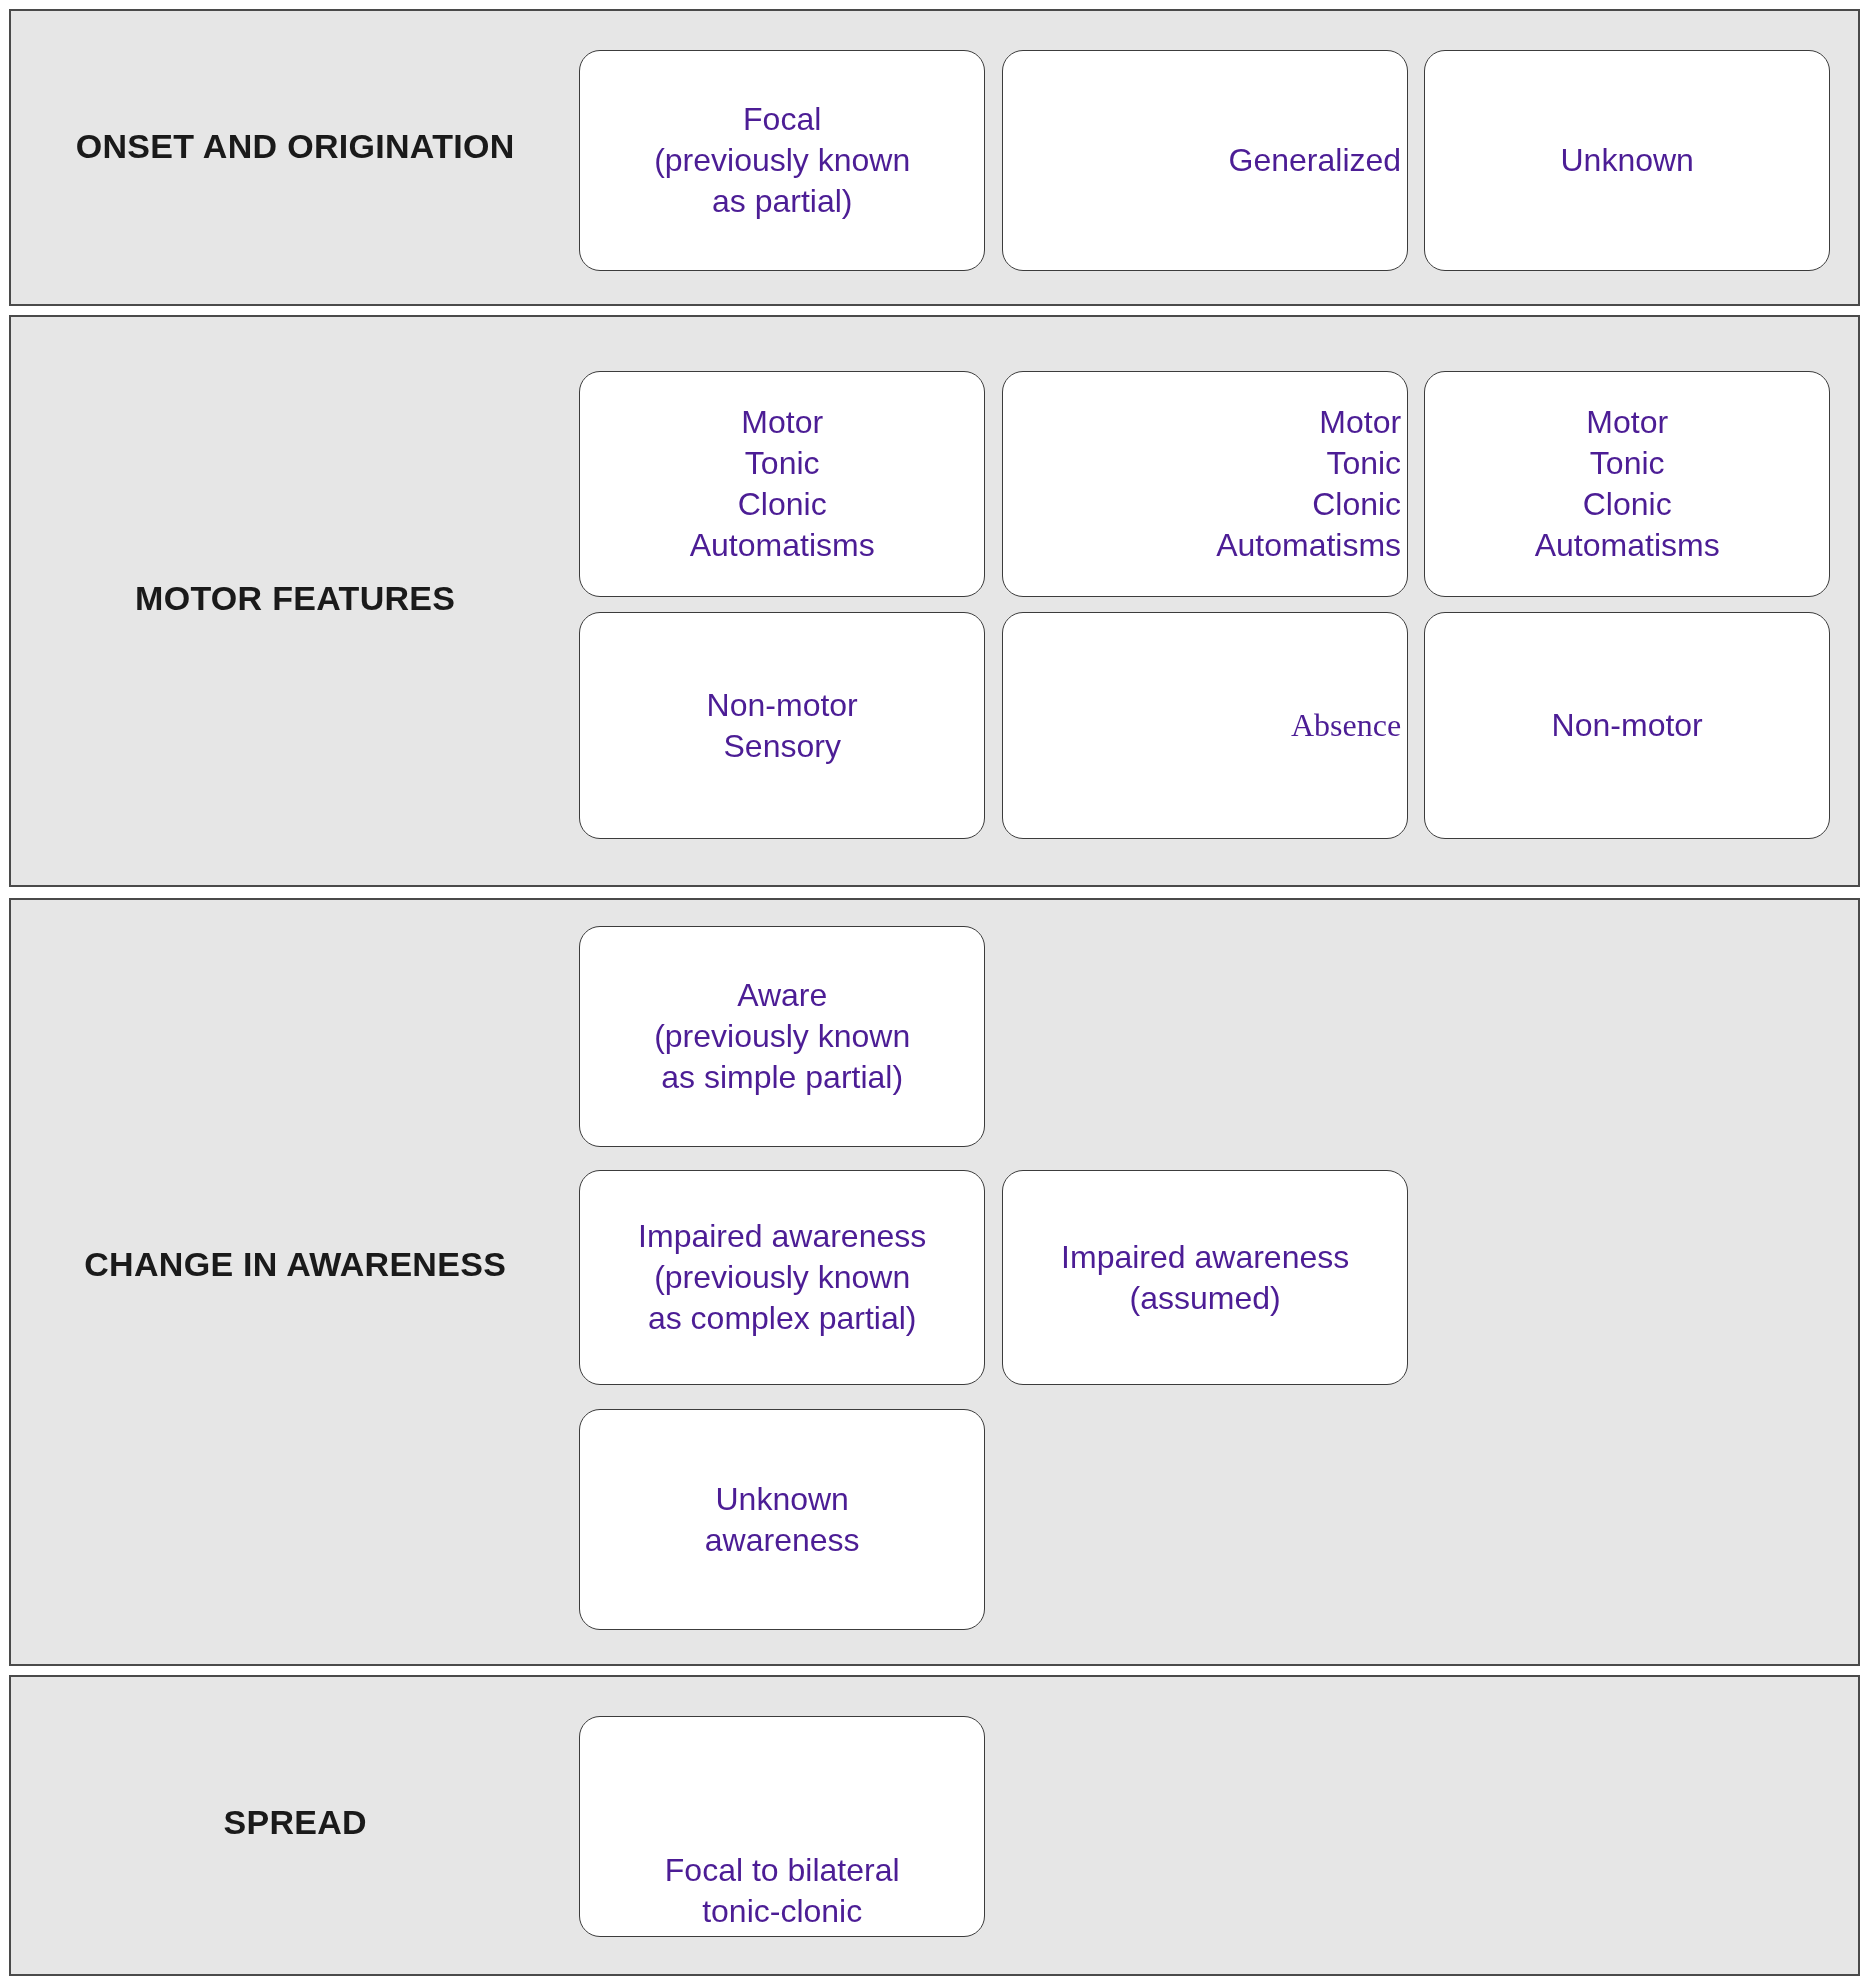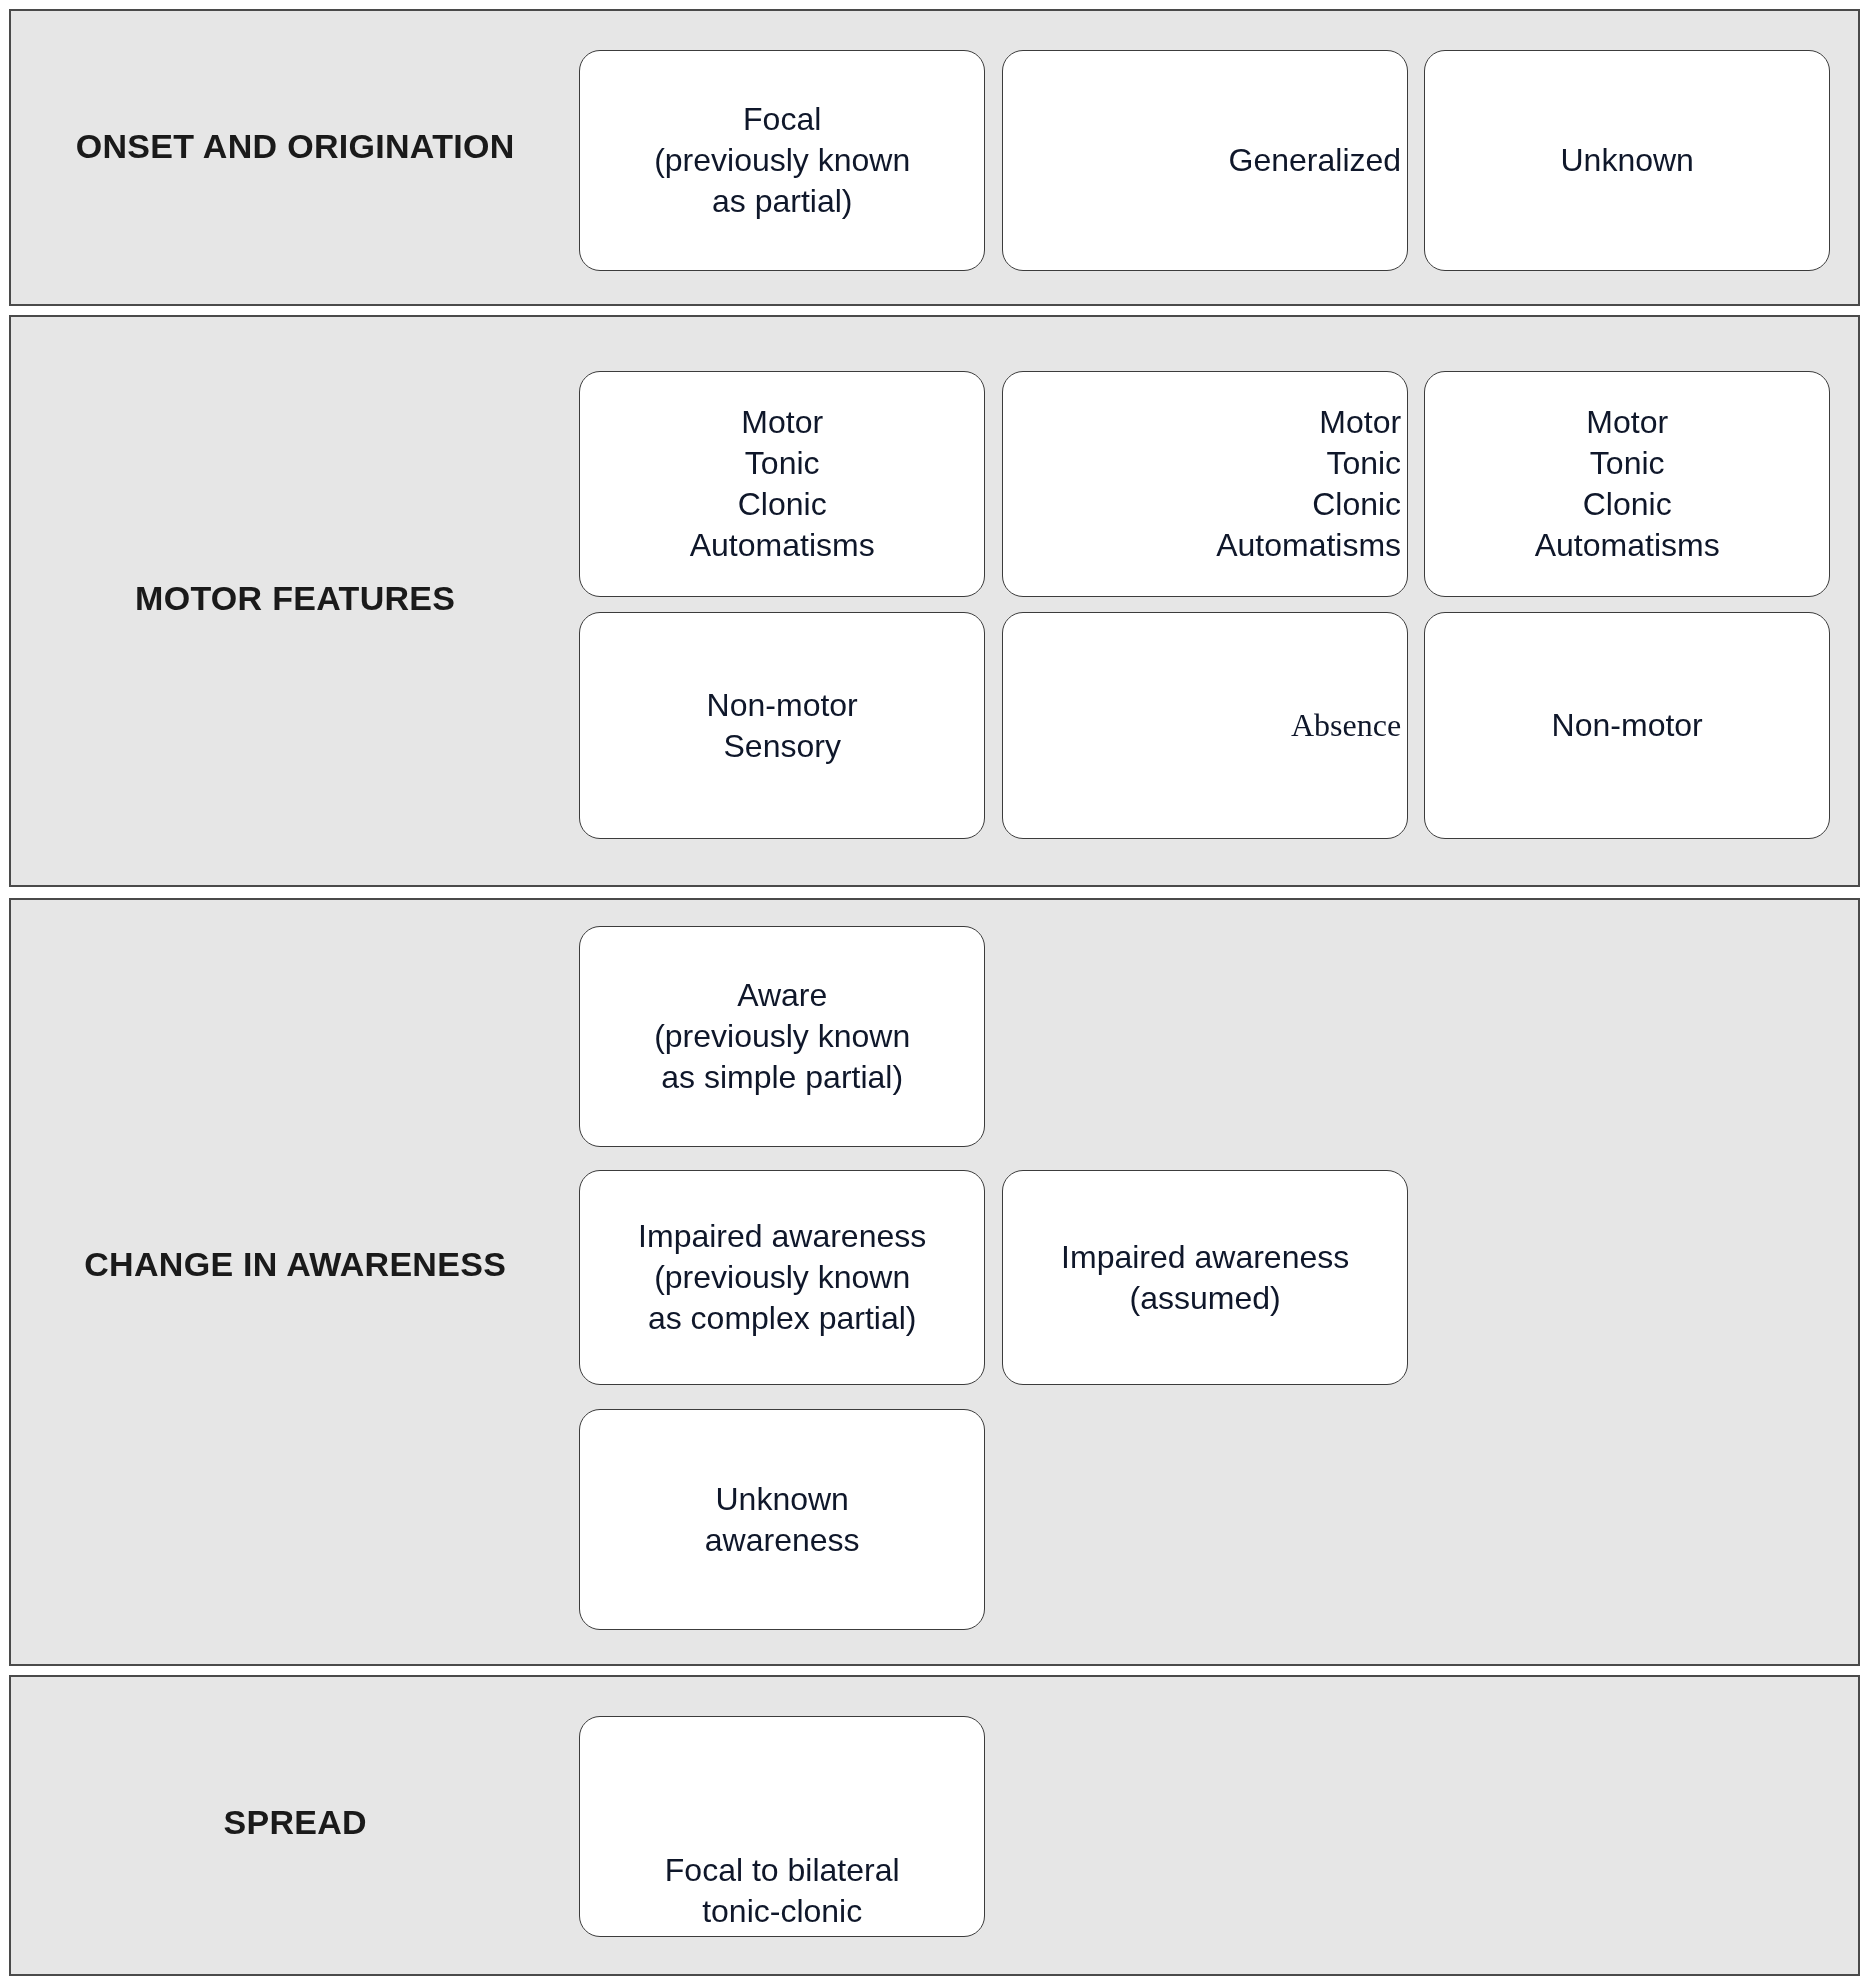--- a/index.html
+++ b/index.html
@@ -50,21 +50,21 @@
   .node {
     position: absolute;
     background: #ffffff;
     border: 1.8px solid #3c3c3c;
     border-radius: 21px;
     box-sizing: border-box;
     display: flex;
     align-items: center;
     justify-content: center;
     text-align: center;
-    color: #0f172a;
+    color: #4c1d95;
     font-size: 32px;
     line-height: 1.28;
     padding: 3.7px 6.1px;
   }
   .node .lines {
     width: 100%;
   }
   .node .lines > span {
     display: block;
     white-space: nowrap;

